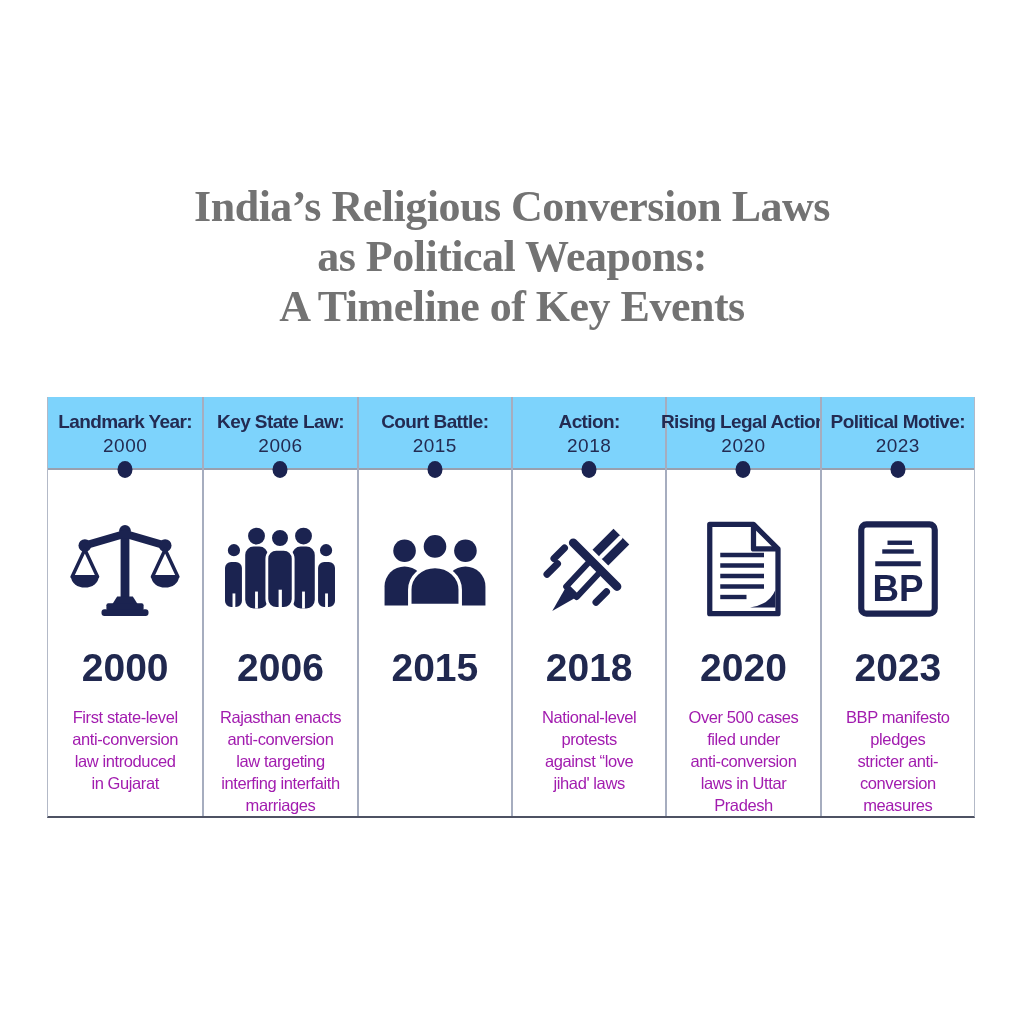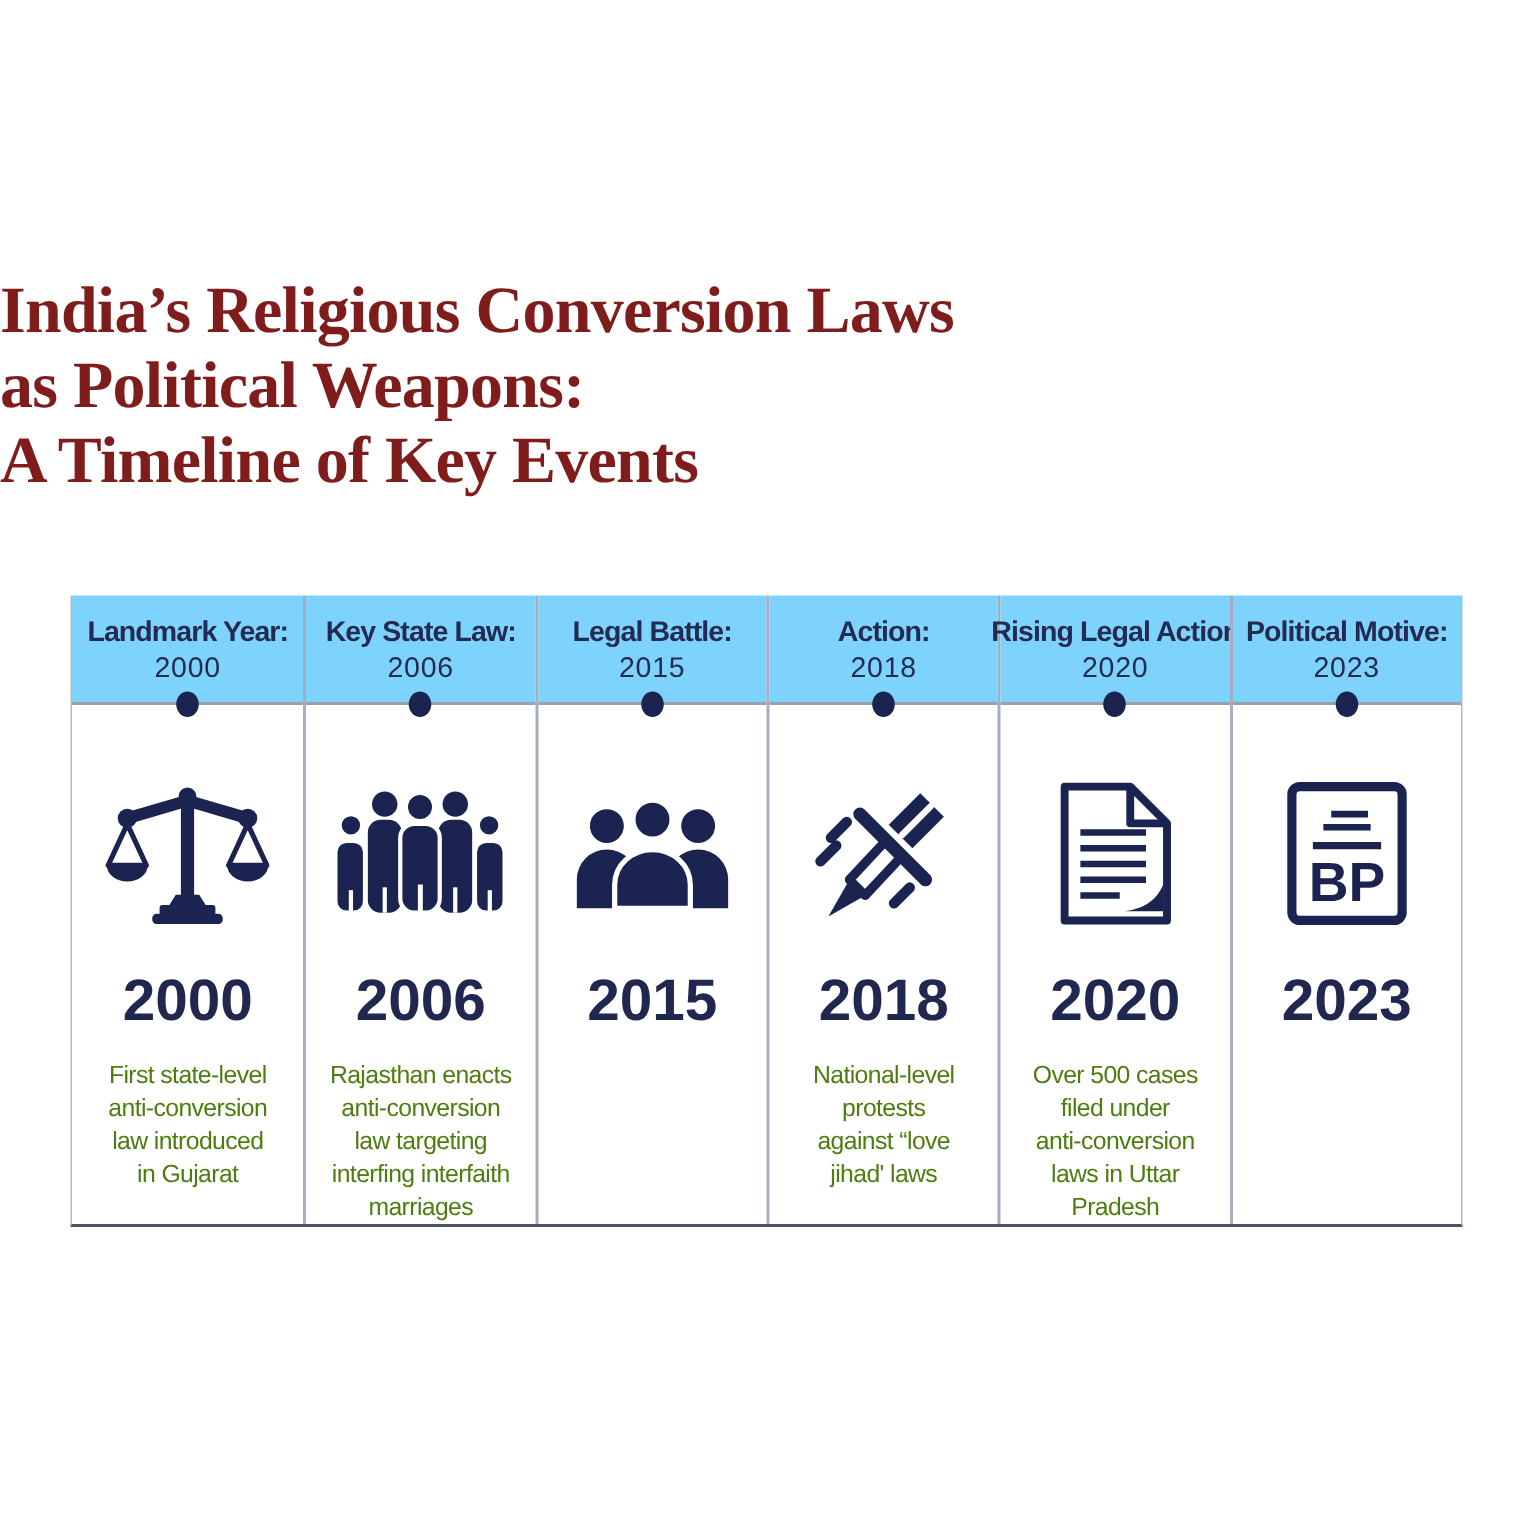--- a/index.html
+++ b/index.html
@@ -1,23 +1,23 @@
 <!DOCTYPE html>
 <html><head>
 <meta charset="utf-8">
 <style>
   html,body { margin:0; padding:0; }
   body {
     width:1024px; height:1024px; background:#ffffff;
     font-family:"Liberation Sans", sans-serif; position:relative; overflow:hidden;
   }
   .title {
-    position:absolute; top:182px; left:0; width:1024px; 
+    position:absolute; top:182px; left:0; width:1024px; text-align:center;
     font-family:"Liberation Serif", serif; font-weight:bold;
-    font-size:44px; line-height:50px; color:#7f1d1d;
+    font-size:44px; line-height:50px; color:#737373;
     white-space:pre-line; letter-spacing:-0.5px;
   }
   .timeline {
     position:absolute; left:47px; top:397px; width:928px; height:421px;
     display:grid; grid-template-columns:repeat(6,1fr);
     border-bottom:2px solid #4e5263;
     border-left:1.5px solid #b3b9c7; border-right:1.5px solid #b3b9c7;
     box-sizing:border-box;
   }
   .col { position:relative; display:flex; flex-direction:column; align-items:center; min-width:0; }
@@ -30,21 +30,21 @@
   }
   .hlabel { font-weight:bold; font-size:19px; line-height:25px; color:#232b52; white-space:nowrap; letter-spacing:-0.6px; }
   .hyear  { font-size:19px; line-height:24px; color:#232b52; letter-spacing:0.5px; }
   .dot {
     position:absolute; bottom:-10px; left:50%; transform:translateX(-50%);
     width:15px; height:17px; border-radius:50%; background:#1b2350; z-index:3;
   }
   .icon-box { margin-top:50px; height:98px; display:flex; align-items:center; justify-content:center; }
   .year { margin-top:28px; font-weight:bold; font-size:39px; line-height:44px; color:#20284f; text-align:center; }
   .desc {
-    margin:16px -6px 0; font-size:16.5px; line-height:22px; color:#4d7c0f;
+    margin:16px -6px 0; font-size:16.5px; line-height:22px; color:#a21caf;
     text-align:center; white-space:pre-line; letter-spacing:-0.4px;
   }
 </style>
 </head>
 <body>
 
 <div class="title">India’s Religious Conversion Laws
 as Political Weapons:
 A Timeline of Key Events</div>
 
@@ -113,21 +113,21 @@
     <div class="year">2006</div>
     <div class="desc">Rajasthan enacts
 anti-conversion
 law targeting
 interfing interfaith
 marriages</div>
   </div>
 
   <div class="col">
     <div class="header">
-      <div class="hlabel">Legal Battle:</div>
+      <div class="hlabel">Court Battle:</div>
       <div class="hyear">2015</div>
       <span class="dot"></span>
     </div>
     <div class="icon-box">
       <svg width="118" height="80" viewBox="0 0 124 92">
         <g fill="#1b2350">
           <circle cx="27" cy="25" r="13"></circle>
           <circle cx="97" cy="25" r="13"></circle>
           <path d="M4 88 V66 a23 23 0 0 1 46 0 V88 Z"></path>
           <path d="M74 88 V66 a23 23 0 0 1 46 0 V88 Z"></path>
@@ -207,15 +207,20 @@
     <div class="icon-box">
       <svg width="86" height="98" viewBox="0 0 96 112">
         <rect x="6" y="5" width="84" height="102" rx="6" fill="none" stroke="#1b2350" stroke-width="7"></rect>
         <path d="M36 26 H64" stroke="#1b2350" stroke-width="5"></path>
         <path d="M30 36 H66" stroke="#1b2350" stroke-width="5"></path>
         <path d="M22 50 H74" stroke="#1b2350" stroke-width="5.5"></path>
         <text x="48" y="92" text-anchor="middle" font-family="Liberation Sans, sans-serif" font-size="42" font-weight="bold" fill="#1b2350">BP</text>
       </svg>
     </div>
     <div class="year">2023</div>
+    <div class="desc">BBP manifesto
+pledges
+stricter anti-
+conversion
+measures</div>
   </div>
 
 </div>
 
 </body></html>

